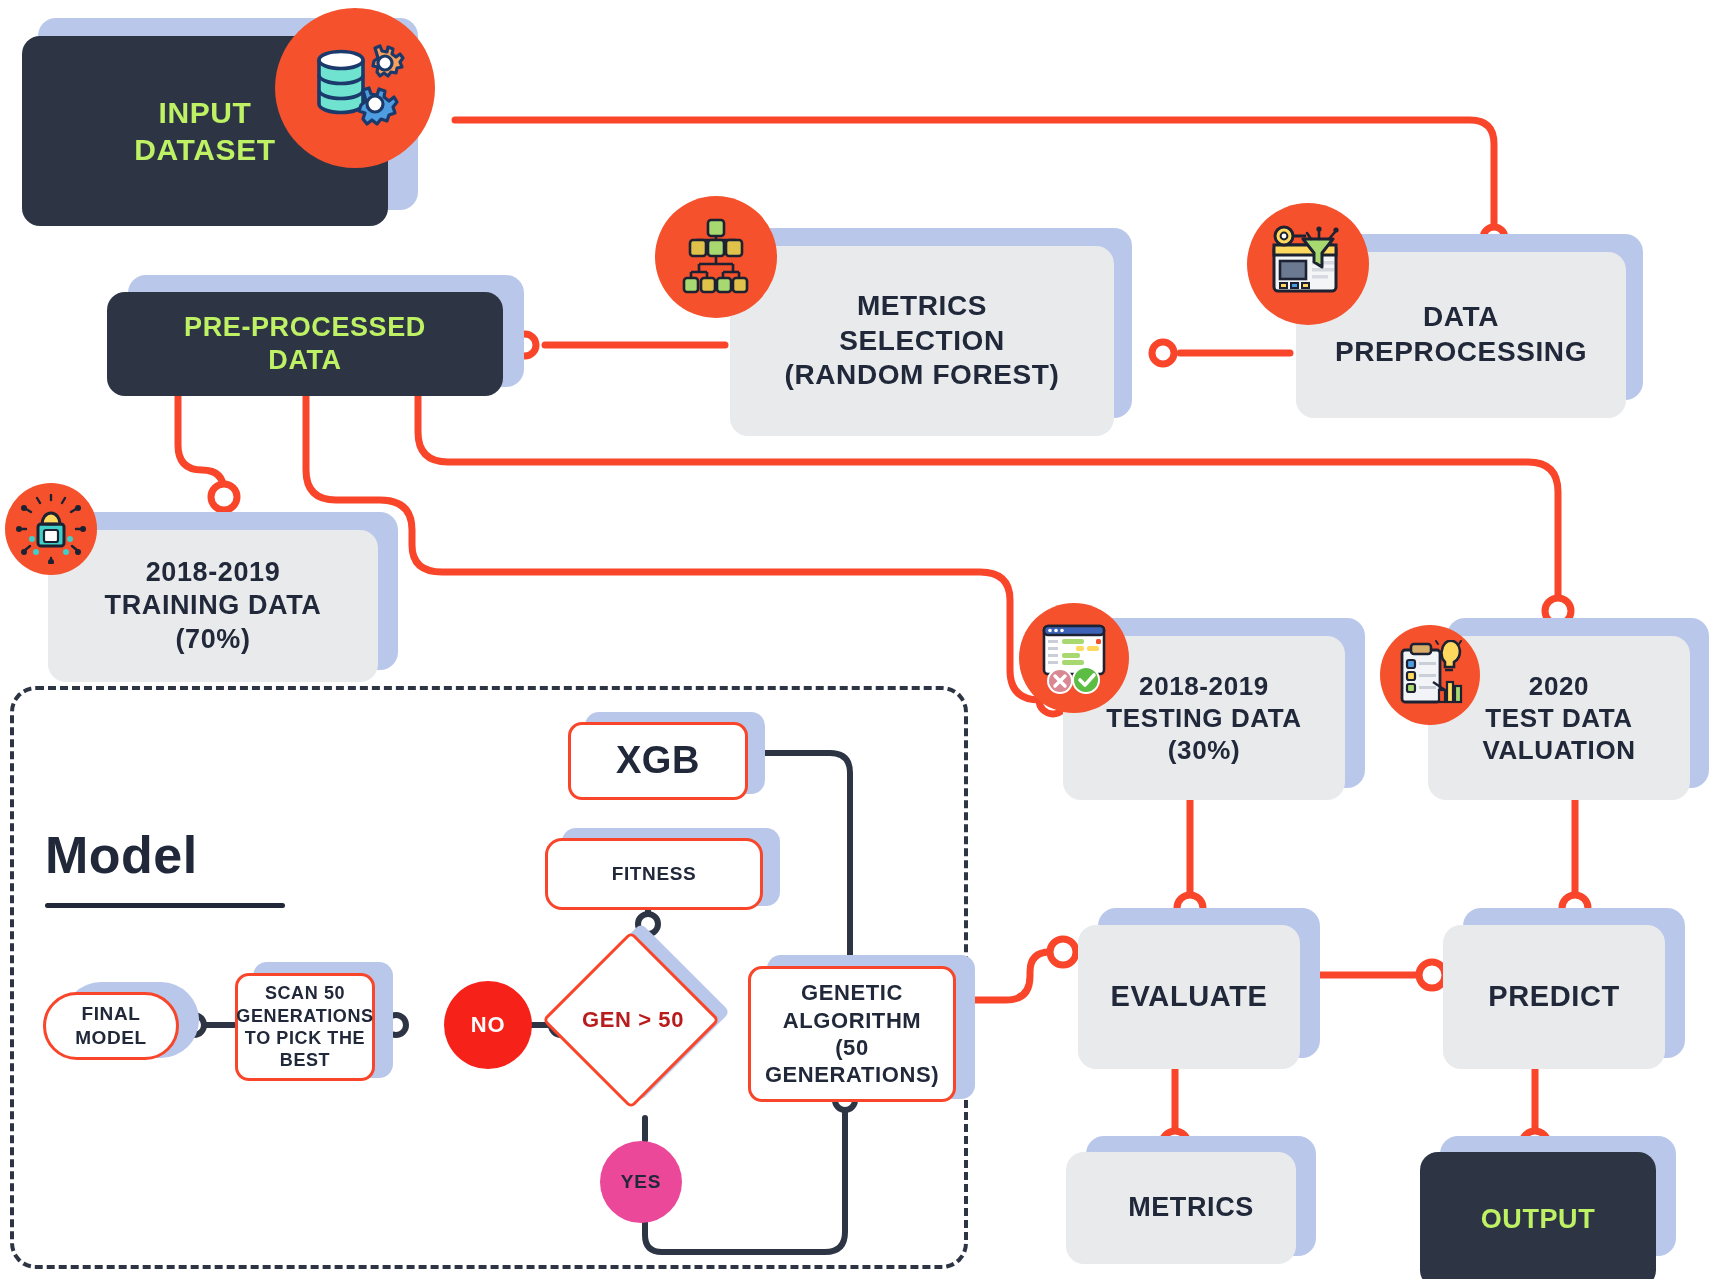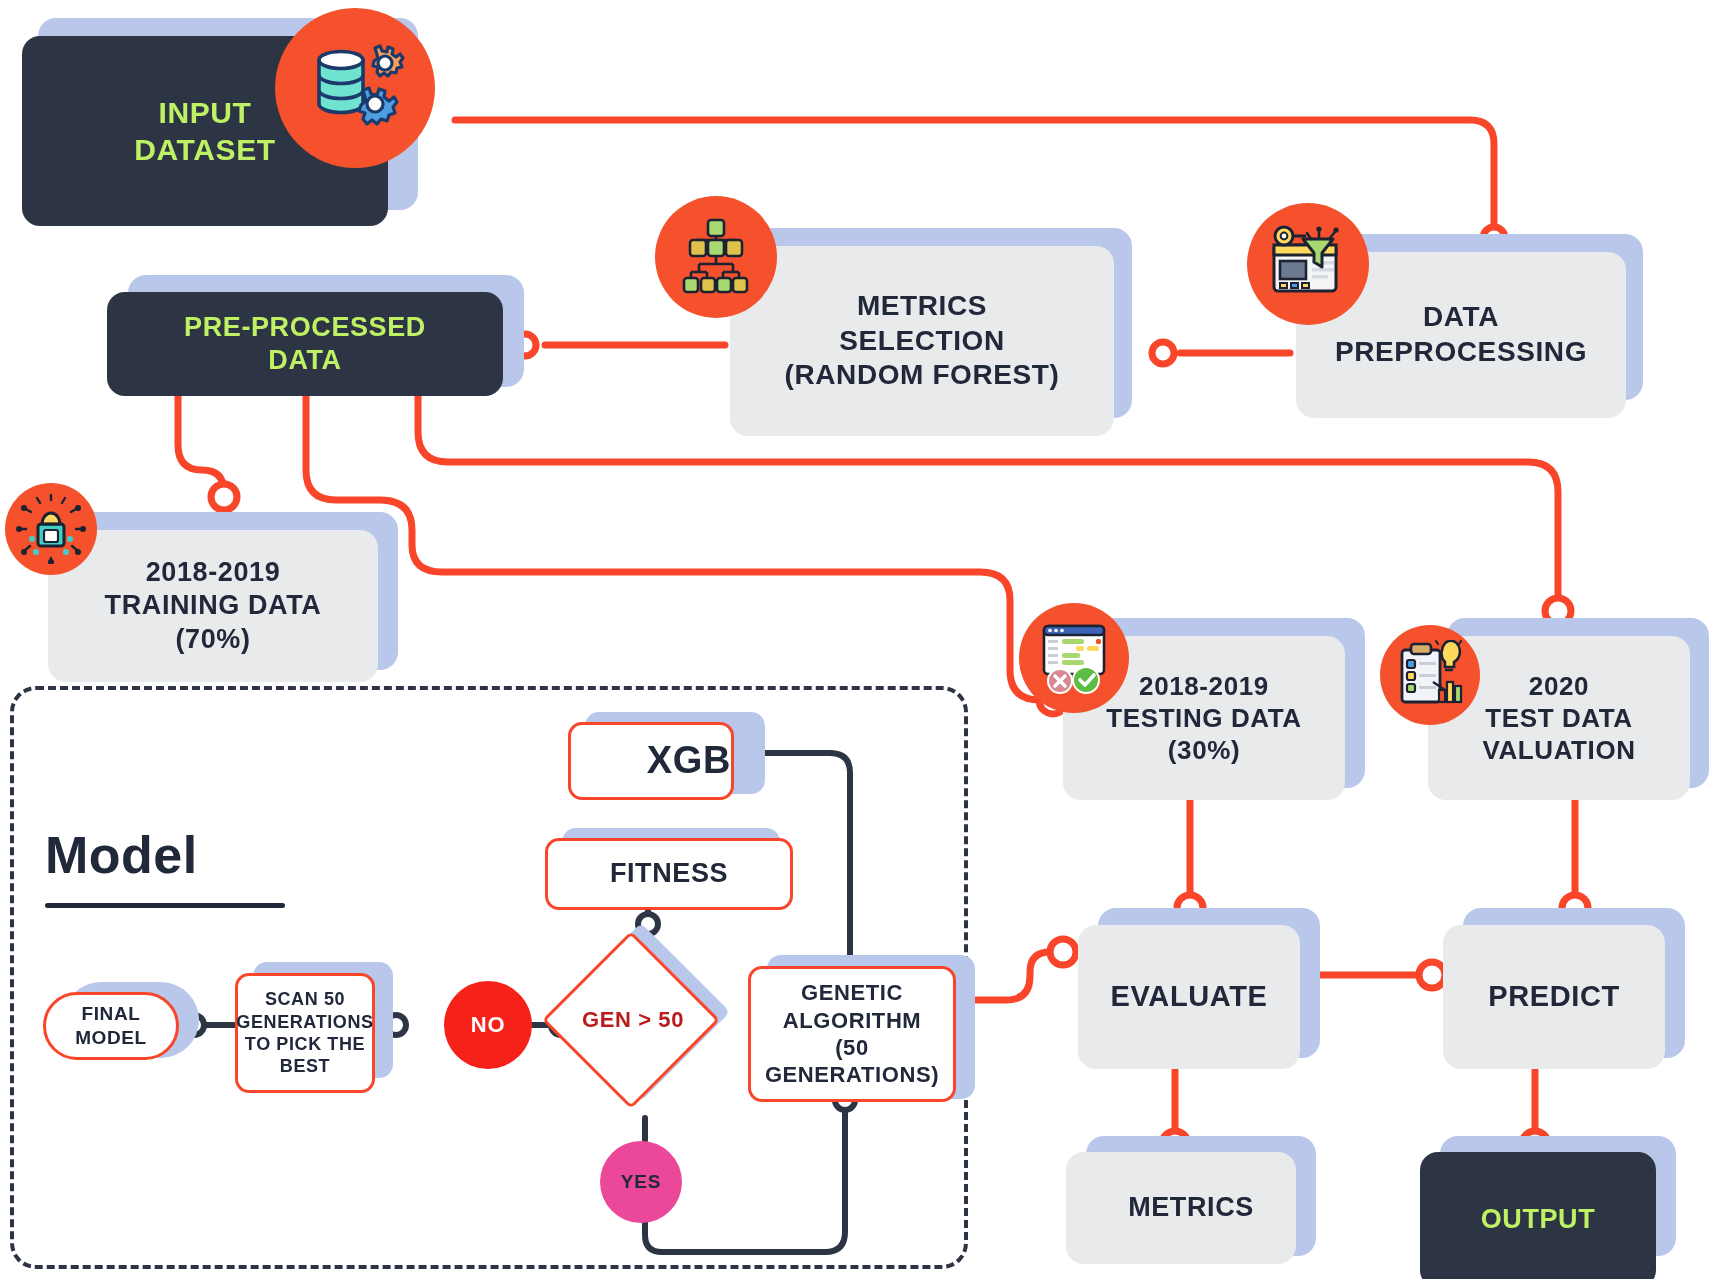--- a/index.html
+++ b/index.html
@@ -419,45 +419,45 @@
   <div class="node grey" style="left:1066px; top:1152px; width:230px; height:112px; font-size:27px;padding-left:20px;">
     <span>METRICS</span>
   </div>
 
   <div class="shadow" style="left:1440px; top:1136px; width:236px; height:120px;"></div>
   <div class="node dark" style="left:1420px; top:1152px; width:236px; height:136px; font-size:27px;">
     <span>OUTPUT</span>
   </div>
 
   <div class="shadow sm" style="left:585px; top:712px; width:180px; height:82px;"></div>
-  <div class="node white" style="left:568px; top:722px; width:166px; height:78px; font-size:38px;justify-content:flex-end;">
+  <div class="node white" style="left:568px; top:722px; width:180px; height:78px; font-size:38px;">
     <span>XGB</span>
   </div>
 
   <div class="shadow sm" style="left:562px; top:828px; width:218px; height:78px;"></div>
-  <div class="node white" style="left:545px; top:838px; width:248px; height:72px; font-size:27px;">
+  <div class="node white" style="left:545px; top:838px; width:218px; height:72px; font-size:19px;border-radius:17px;">
     <span>FITNESS</span>
   </div>
 
   <div class="diamond-wrap" style="left:560px; top:937px; width:176px; height:176px;">
     <div class="diamond-shadow" style="left:18px; top:12px; width:126px; height:126px;"></div>
     <div class="diamond" style="left:8px; top:20px; width:126px; height:126px;"></div>
     <div class="diamond-label" style="left:-2px; top:20px; width:150px; height:126px;">GEN &gt; 50</div>
   </div>
 
   <div class="shadow sm" style="left:767px; top:955px; width:208px; height:144px;"></div>
   <div class="node white" style="left:748px; top:966px; width:208px; height:136px; font-size:22px;">
     <span style="white-space:pre-line">GENETIC
 ALGORITHM
 (50
 GENERATIONS)</span>
   </div>
 
   <div class="shadow sm" style="left:253px; top:962px; width:140px; height:116px;"></div>
-  <div class="node white" style="left:235px; top:973px; width:140px; height:120px; font-size:18px;">
+  <div class="node white" style="left:235px; top:973px; width:140px; height:108px; font-size:18px;">
     <span style="white-space:pre-line">SCAN 50
 GENERATIONS
 TO PICK THE
 BEST</span>
   </div>
 
   <div class="shadow sm" style="left:63px; top:982px; width:136px; height:76px; border-radius:40px;"></div>
   <div class="node white" style="left:43px; top:992px; width:136px; height:68px; font-size:19px; border-radius:34px;">
     <span style="white-space:pre-line">FINAL
 MODEL</span>

